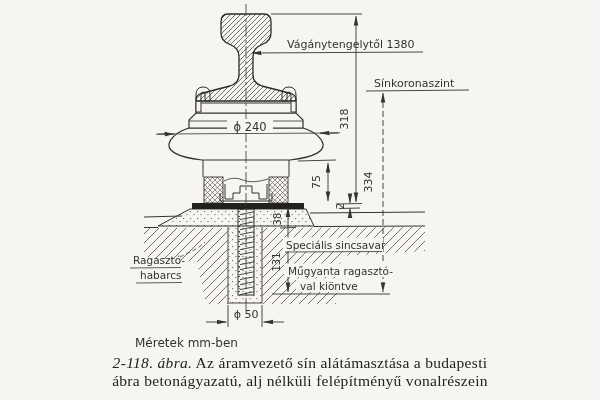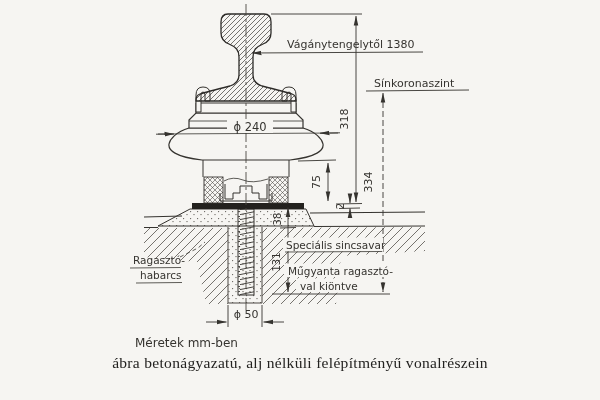--- a/index.html
+++ b/index.html
@@ -157,16 +157,17 @@
     <text x="288" y="274.5" font-size="10.5">Műgyanta ragasztó-</text>
     <text x="300" y="289.5" font-size="10.5">val kiöntve</text>
     <text x="133" y="264" font-size="10.5">Ragasztó-</text>
     <text x="140" y="279" font-size="10.5">habarcs</text>
     <text x="246" y="318" text-anchor="middle">ϕ 50</text>
     <text x="135" y="347" font-size="12">Méretek mm-ben</text>
   </g>
 </svg>
 
 <div class="caption">
+  <div><span class="fignum">2-118. ábra.</span> <span>Az áramvezető sín alátámasztása a budapesti</span></div>
   <div><span>ábra betonágyazatú, alj nélküli felépítményű vonalrészein</span></div>
 </div>
 
 </div>
 
 </body></html>

